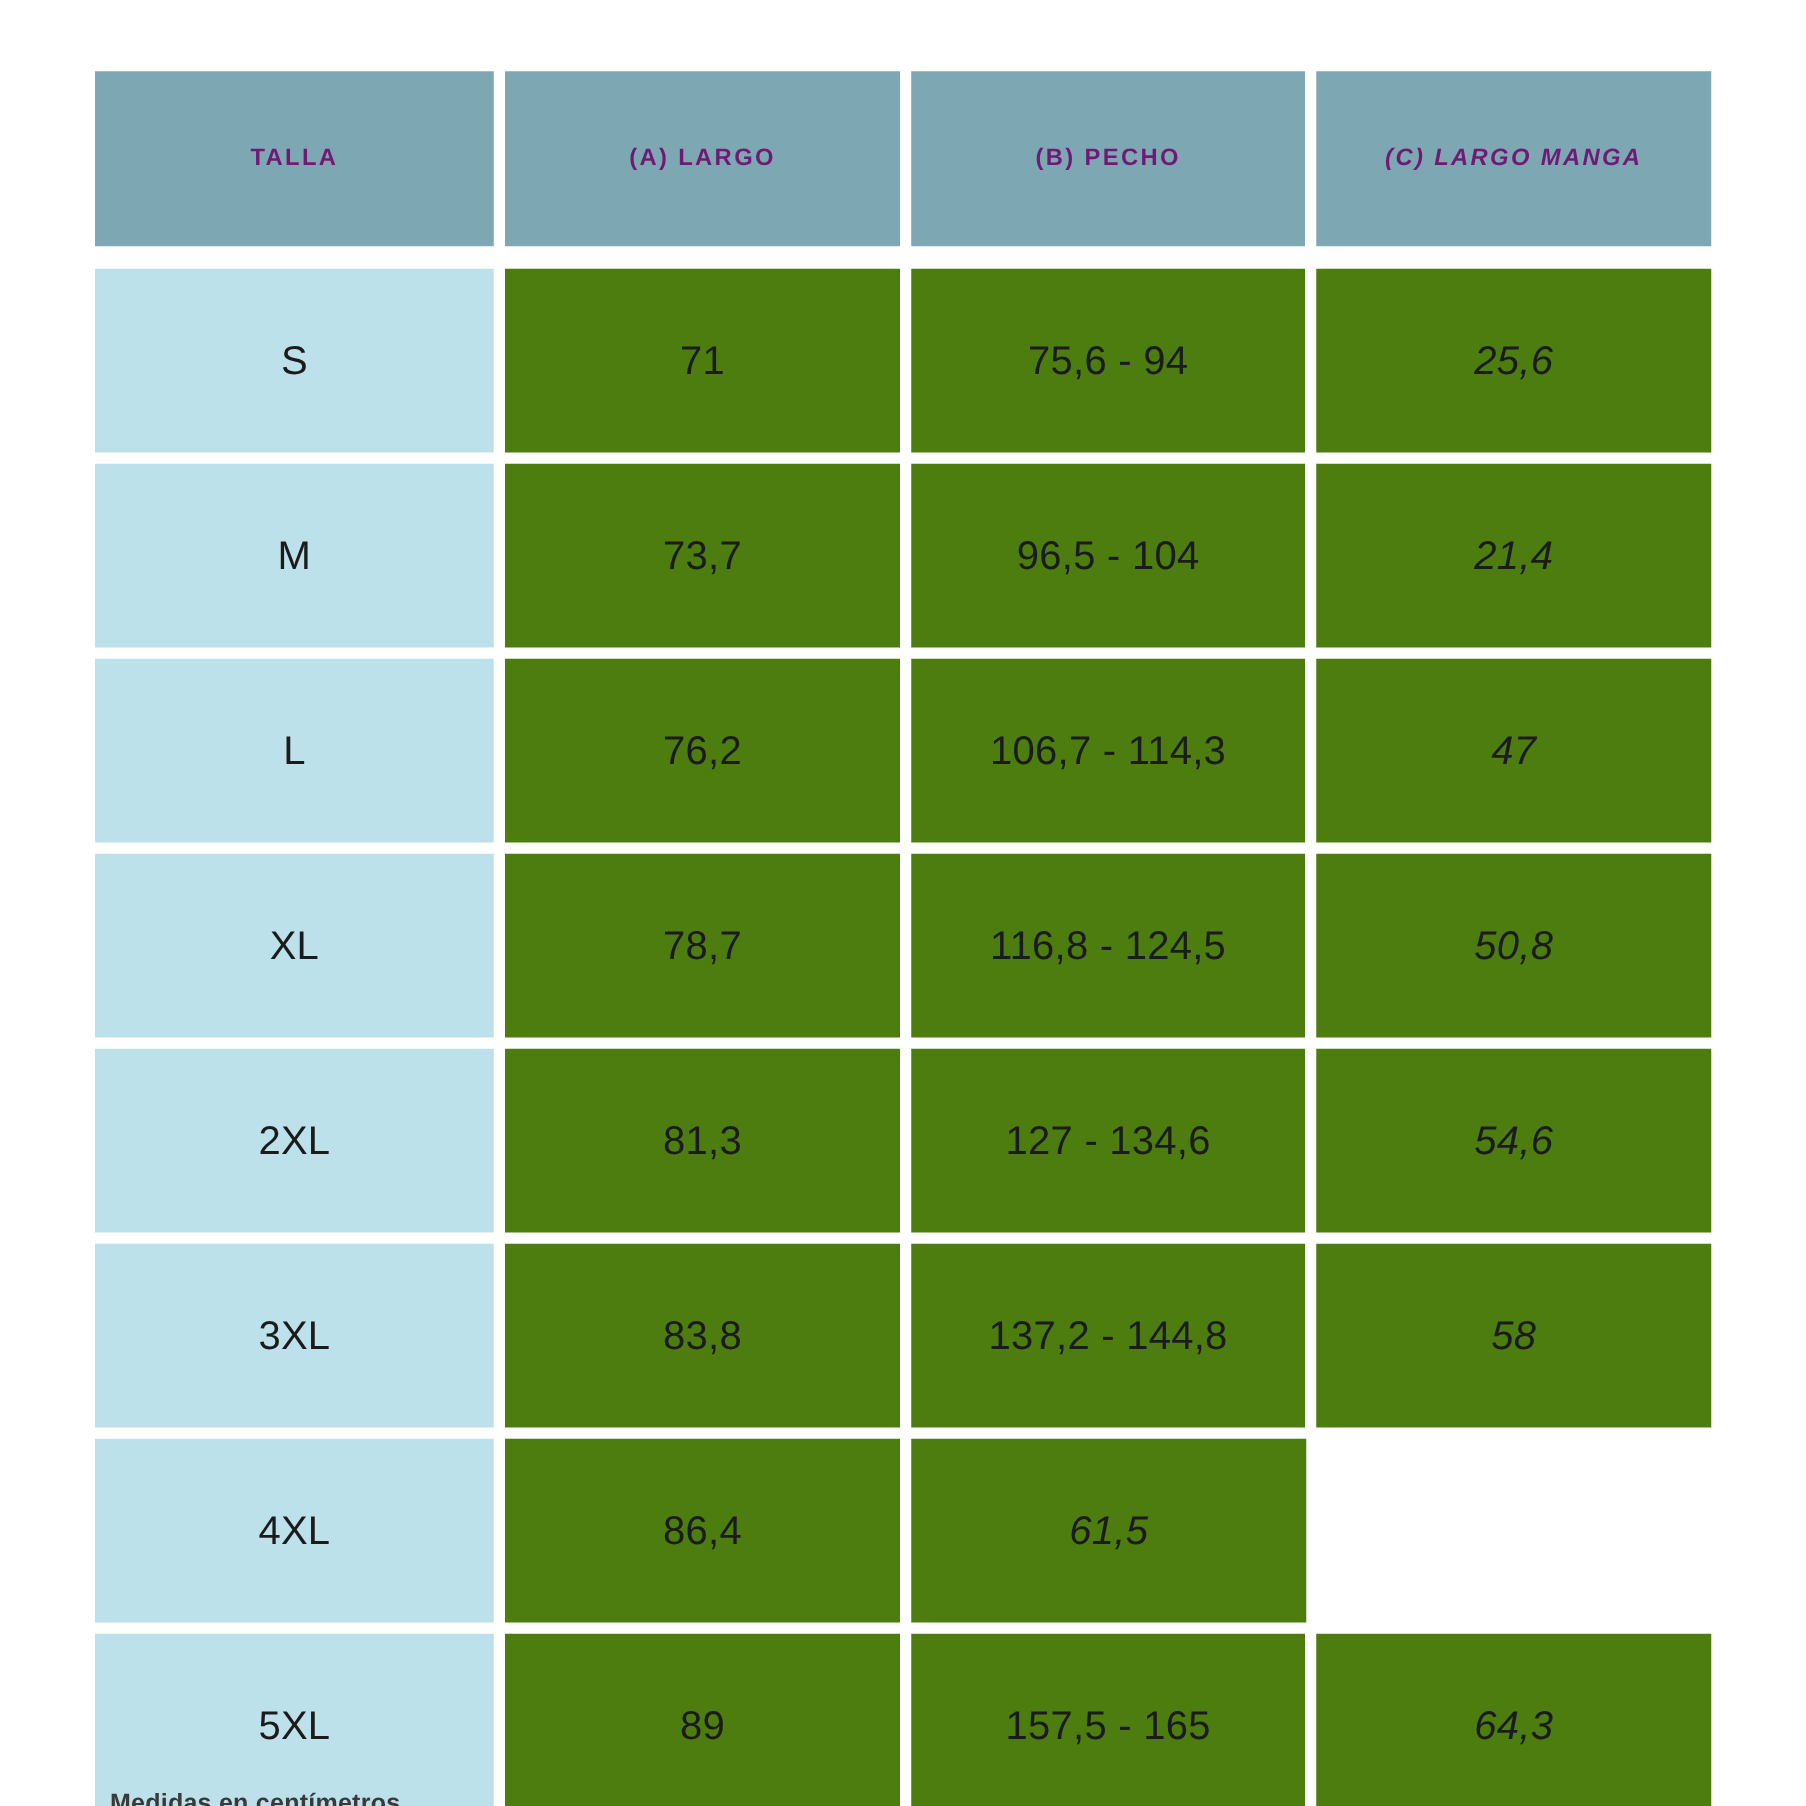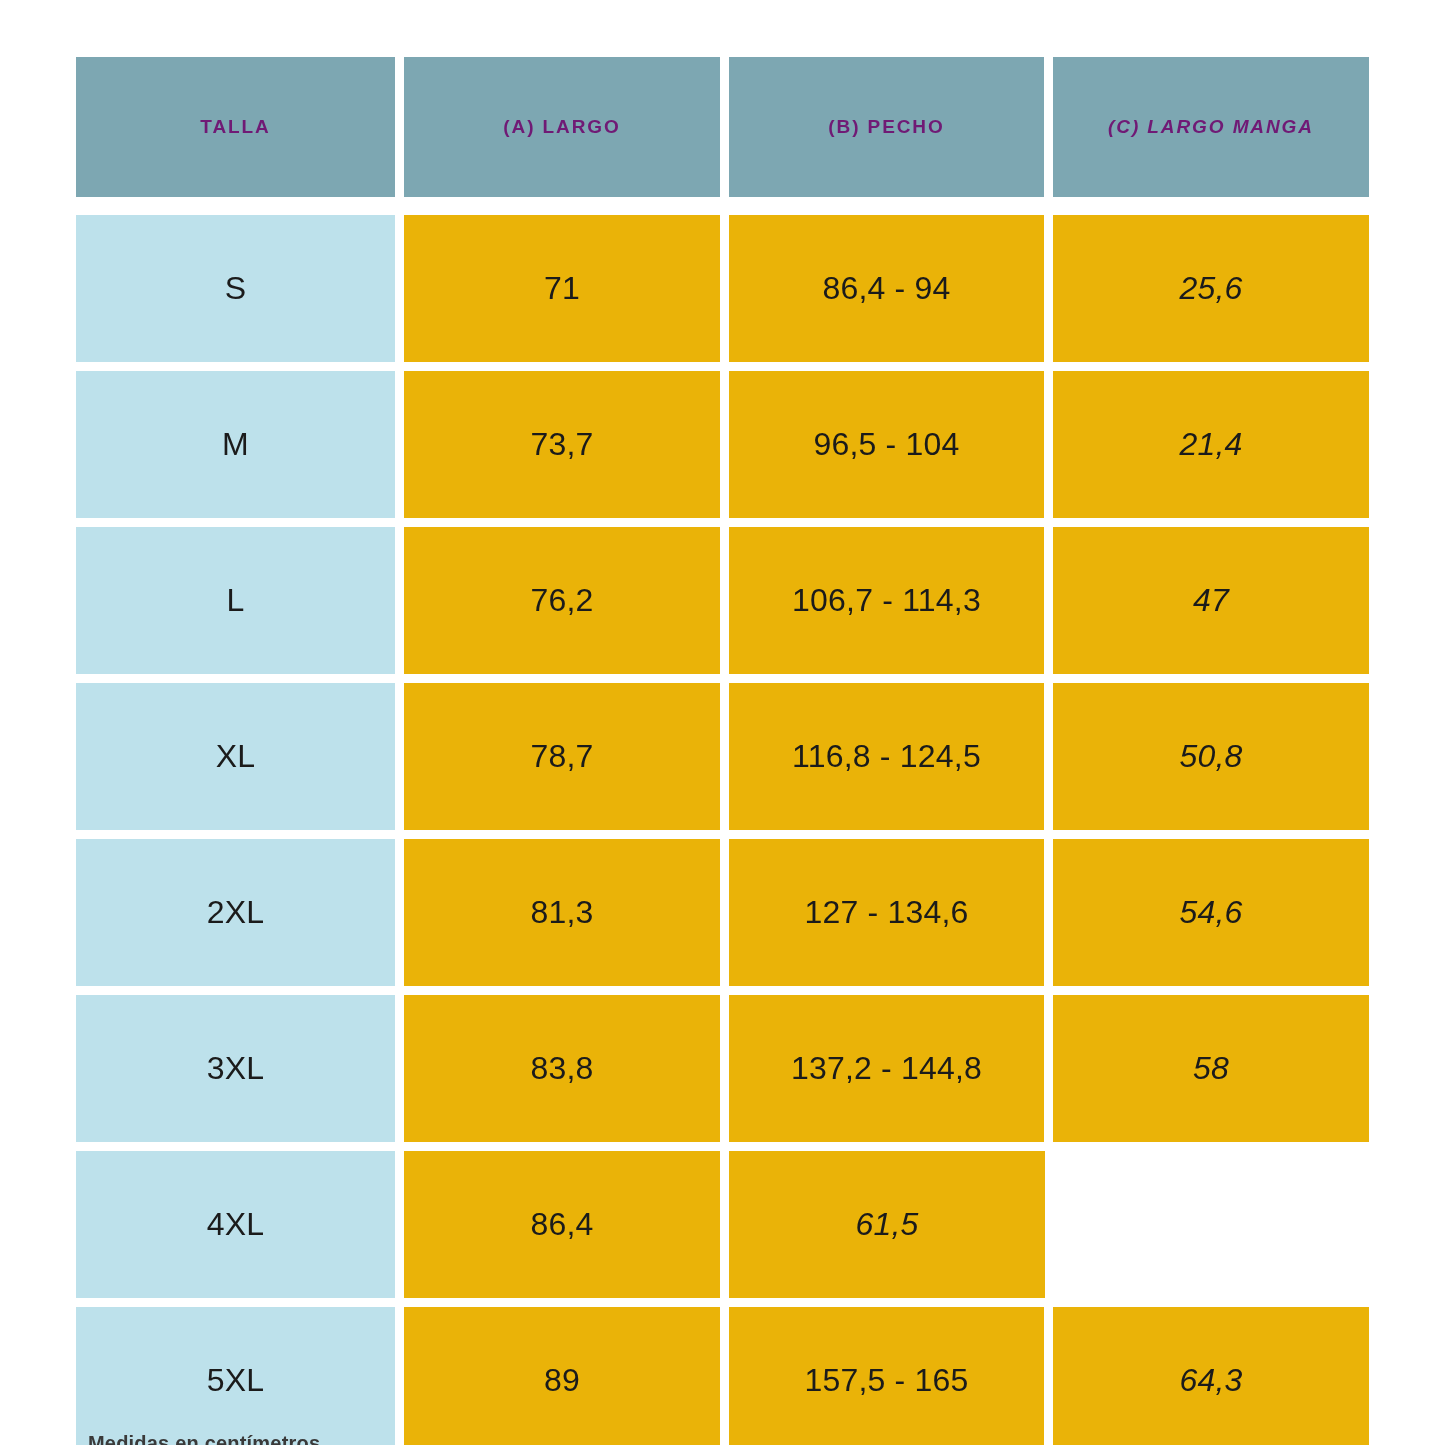--- a/index.html
+++ b/index.html
@@ -68,21 +68,21 @@
     height: 147px;
     font-size: 32px;
     font-weight: 400;
     color: #1b1b1b;
     letter-spacing: 0.2px;
   }
   .body-row .cell.size-cell {
     background: #bde1eb;
   }
   .body-row .cell.value-cell {
-    background: #eab308;
+    background: #4d7c0f;
   }
 
   
   .footnote {
     position: absolute;
     left: 88px;
     top: 1432px;
     font-size: 20px;
     font-weight: bold;
     color: #3a3a3a;
@@ -99,21 +99,21 @@
     <div class="row header-row">
         <div class="cell c0">TALLA</div>
         <div class="cell c1">(A) LARGO</div>
         <div class="cell c2">(B) PECHO</div>
         <div class="cell c3">(C) LARGO MANGA</div>
       </div>
     <div class="body-rows" style="display: flex; flex-direction: column; row-gap: 9px; margin-top: 9px;">
         <div class="row body-row">
           <div class="cell c0 size-cell">S</div>
           <div class="cell c1 value-cell">71</div>
-          <div class="cell c2 value-cell">86,4 - 94</div>
+          <div class="cell c2 value-cell">75,6 - 94</div>
           <div class="cell c3 value-cell">25,6</div>
         </div>
         <div class="row body-row">
           <div class="cell c0 size-cell">M</div>
           <div class="cell c1 value-cell">73,7</div>
           <div class="cell c2 value-cell">96,5 - 104</div>
           <div class="cell c3 value-cell">21,4</div>
         </div>
         <div class="row body-row">
           <div class="cell c0 size-cell">L</div>

